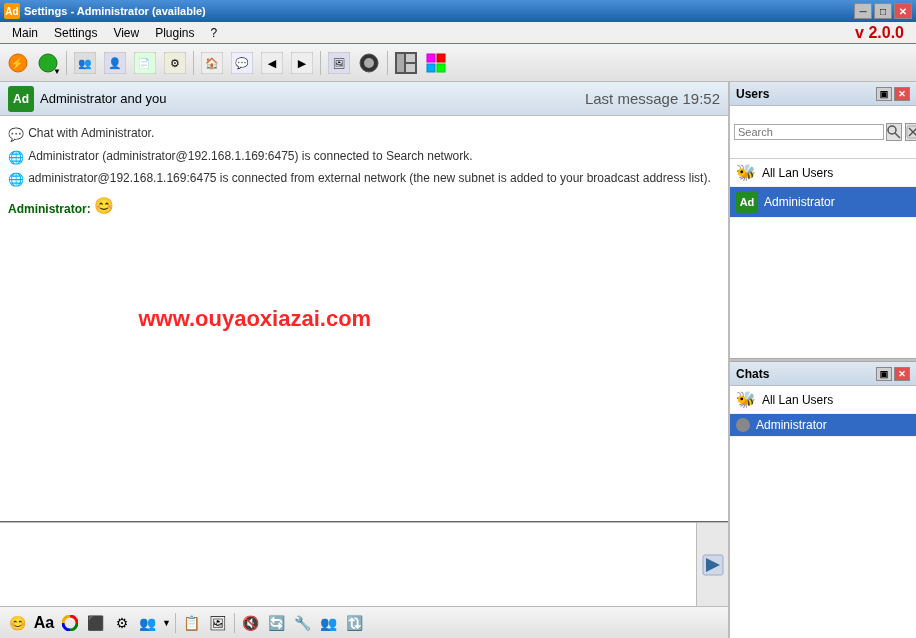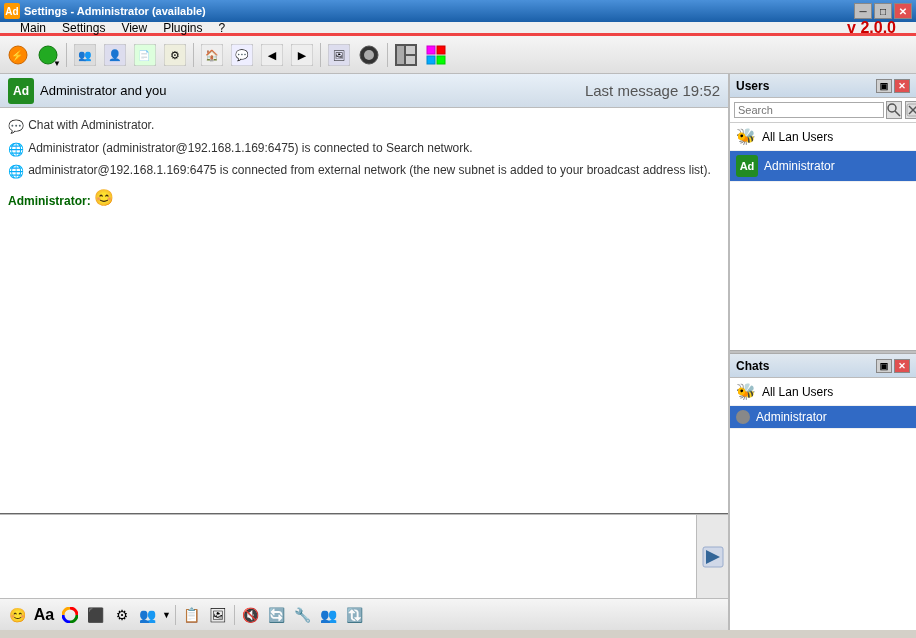--- a/index.html
+++ b/index.html
@@ -19,25 +19,25 @@
     }
     .title-bar-left { display: flex; align-items: center; gap: 4px; }
     .title-bar-icon { width: 16px; height: 16px; background: #f90; border-radius: 2px; font-size: 10px; display: flex; align-items: center; justify-content: center; color: white; font-weight: bold; }
     .title-bar-buttons { display: flex; gap: 2px; }
     .tb-btn { width: 18px; height: 16px; background: #c0c0c0; border: 1px solid #888; font-size: 10px; display: flex; align-items: center; justify-content: center; cursor: pointer; color: #000; }
     .tb-btn.close { background: #e05050; color: white; }
 
     
     .menu-bar {
       background: #f0f0f0;
-      height: 14px;
-      display: flex;
-      align-items: center;
-      padding: 0 12px;
-      border-bottom: 3px solid #ef4444;
+      height: 22px;
+      display: flex;
+      align-items: center;
+      padding: 0 4px;
+      border-bottom: 1px solid #ef4444;
       justify-content: space-between;
     }
     .menu-items { display: flex; gap: 0; }
     .menu-item { padding: 2px 8px; cursor: pointer; font-size: 12px; }
     .version-label { color: #c00; font-size: 16px; font-weight: bold; margin-right: 8px; }
 
     
     .toolbar {
       background: linear-gradient(to bottom, #f5f5f5, #e0e0e0);
       height: 38px;
@@ -170,21 +170,21 @@
       padding: 0 6px;
       border-bottom: 1px solid #bbb;
       font-weight: bold;
       font-size: 12px;
     }
     .panel-header-btns { display: flex; gap: 2px; }
     .panel-header-btn { width: 16px; height: 14px; background: #d0d0d0; border: 1px solid #888; font-size: 9px; display: flex; align-items: center; justify-content: center; cursor: pointer; }
     .panel-header-btn.close-btn { background: #e05050; color: white; }
 
     .search-bar {
-      padding: 3px 4px;
+      padding: 17px 4px;
       background: white;
       border-bottom: 1px solid #ccc;
       display: flex;
       align-items: center;
       gap: 2px;
     }
     .search-input {
       flex: 1;
       border: 1px solid #aaa;
       font-size: 11px;
@@ -389,20 +389,21 @@
         <div class="msg-line">
           <span class="msg-icon">🌐</span>
           <span class="msg-text">administrator@192.168.1.169:6475 is connected from external network (the new subnet is added to your broadcast address list).</span>
         </div>
         <div class="sender-line">
           <span class="sender-name">Administrator:</span>
           <span style="font-size:16px;">😊</span>
         </div>
       </div>
 
+      <div class="watermark">www.ouyaoxiazai.com</div>
     </div>
 
     <div class="chat-input-area">
       <textarea class="chat-input" placeholder="" style=""></textarea>
       <div class="chat-send-btn" title="Send">
         <svg width="22" height="22" viewBox="0 0 22 22">
           <rect x="1" y="1" width="20" height="20" rx="2" fill="#d0d8e8" stroke="#9aaccc"></rect>
           <polygon points="4,18 4,4 18,11" fill="#336699"></polygon>
         </svg>
       </div>

